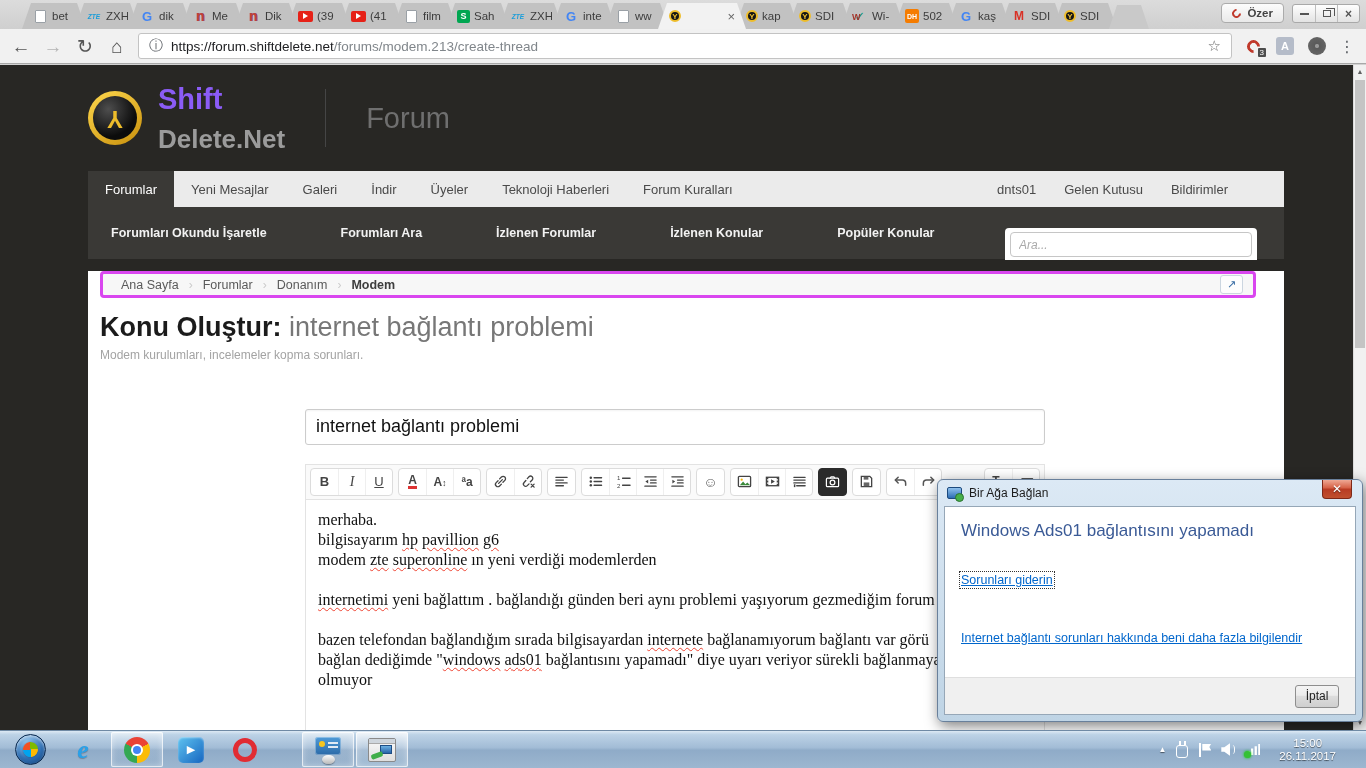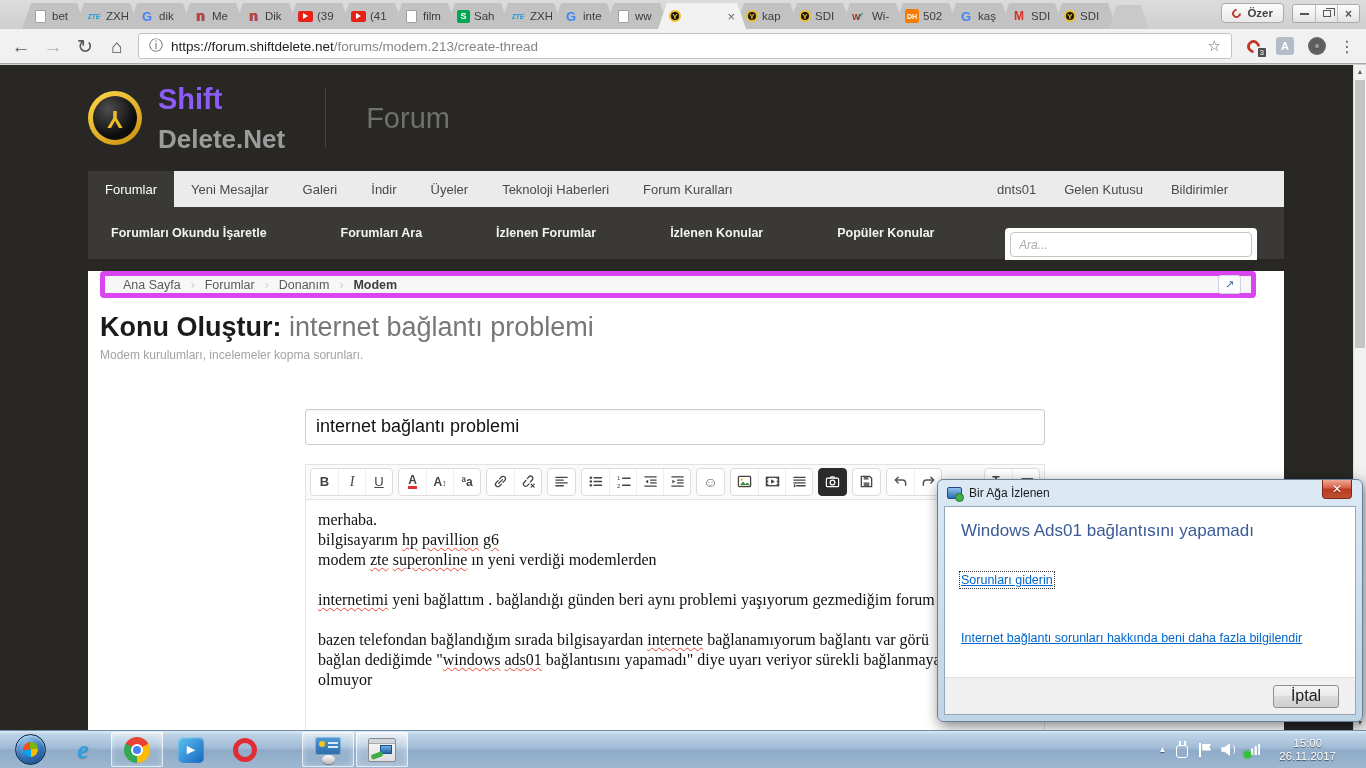--- a/index.html
+++ b/index.html
@@ -86,21 +86,21 @@
   .usernav{display:flex;align-items:stretch;margin-right:42px;font-size:13px;}
   .usernav .nav-item{padding:0 14px;}
 
   .subnav{height:52px;background:#3a3936;position:relative;display:flex;align-items:center;padding-left:10px;font-size:12.5px;font-weight:bold;color:#f2f2f2;}
   .subnav-item{padding:0 13px;}
   .search-wrap{position:absolute;right:27px;top:21px;width:252px;height:32px;background:#fff;border-radius:4px 4px 0 0;padding:4px 5px 0;}
   .search-input{width:100%;height:25px;border:1px solid #c6c6c6;border-radius:4px;font-size:12px;padding:0 8px;color:#555;font-family:inherit;outline:none;}
   .search-input::placeholder{color:#a9a9a9;font-style:italic;}
 
   .content{background:#fff;height:471px;position:relative;}
-  .breadcrumb{margin:12px 28px 0 12px;height:27px;background:#f7f7f7;border:5px solid #d946ef;border-radius:4px;display:flex;align-items:center;padding:0 8px;font-size:12.5px;color:#5a5a5a;}
+  .breadcrumb{margin:12px 28px 0 12px;height:27px;background:#f7f7f7;border:3px solid #d946ef;border-radius:4px;display:flex;align-items:center;padding:0 8px;font-size:12.5px;color:#5a5a5a;}
   .crumb{padding:0 10px;}
   .crumb.last{font-weight:bold;color:#3e3e3e;}
   .crumb-sep{color:#cccccc;font-size:12px;}
   .bc-share{margin-left:auto;width:23px;height:19px;border:1px solid #ccd6e0;border-radius:3px;background:#fdfdfd;color:#3a6ea5;font-size:11px;display:grid;place-items:center;margin-right:2px;}
   .page-head{padding:15px 12px 0;}
   .page-title{font-size:27px;line-height:1.1;}
   .pt-prefix{color:#1b1b1b;font-weight:bold;}
   .pt-topic{color:#777;}
   .page-sub{font-size:12px;color:#a3a3a3;margin-top:5px;}
 
@@ -141,21 +141,21 @@
     border-radius:0 0 4px 4px;color:#fff;font-weight:bold;font-size:12px;display:grid;place-items:center;
     text-shadow:0 1px 1px rgba(0,0,0,.5);}
   .dlg-inner{position:absolute;left:6px;right:6px;top:26px;bottom:6px;background:#fff;border:1px solid #96a7b7;display:flex;flex-direction:column;overflow:hidden;}
   .dlg-content{flex:1;position:relative;padding:14px 16px;}
   .dlg-head{font-size:17px;color:#3a5a96;}
   .dlg-link{position:absolute;font-size:12.5px;color:#0066cc;text-decoration:underline;}
   .dlg-link.focus{outline:1px dotted #333;outline-offset:1px;}
   .link1{top:66px;left:16px;}
   .link2{top:124px;left:16px;}
   .dlg-footer{height:37px;background:#f0f0f0;border-top:1px solid #dfdfdf;display:flex;align-items:center;justify-content:flex-end;padding:0 16px;}
-  .btn-cancel{width:66px;height:23px;background:linear-gradient(#f4f4f4,#ebebeb 45%,#ddd 46%,#cfcfcf);border:1px solid #8e8e8e;border-radius:3px;font-size:16px;color:#222;display:grid;place-items:center;}
+  .btn-cancel{width:44px;height:23px;background:linear-gradient(#f4f4f4,#ebebeb 45%,#ddd 46%,#cfcfcf);border:1px solid #8e8e8e;border-radius:3px;font-size:12px;color:#222;display:grid;place-items:center;}
 
   
   .taskbar{position:absolute;left:0;right:0;bottom:0;height:38px;z-index:60;
     background:linear-gradient(180deg,#dce9f4 0%,#bcd2e6 10%,#a2bcd6 45%,#8fabc8 52%,#9db7d0 100%);
     border-top:1px solid #6f8aa5;display:flex;align-items:stretch;padding-left:4px;}
   .tb-slot{width:52px;display:grid;place-items:center;position:relative;margin:1px 1px;}
   .tb-slot.startslot{width:50px;}
   .tb-slot.open{background:linear-gradient(rgba(255,255,255,.48),rgba(255,255,255,.12) 45%,rgba(130,160,190,.18));
     box-shadow:inset 0 0 0 1px rgba(255,255,255,.65),inset 0 0 7px rgba(255,255,255,.5);border-radius:2px;}
   .tb-slot.hot{background:linear-gradient(rgba(255,255,255,.7),rgba(255,255,255,.25) 45%,rgba(160,190,215,.3));}
@@ -550,21 +550,21 @@
     <div class="scrollbar">
       <div class="sb-arrow">▲</div>
       <div class="sb-thumb"></div>
       <div class="sb-arrow sb-down">▼</div>
     </div>
   </div>
 
   <div class="dialog">
     <div class="dlg-title">
       <span class="dlg-ico"></span>
-      <span>Bir Ağa İzlenen</span>
+      <span>Bir Ağa Bağlan</span>
     </div>
     <span class="dlg-close">✕</span>
     <div class="dlg-inner">
       <div class="dlg-content">
         <div class="dlg-head">Windows Ads01 bağlantısını yapamadı</div>
         <span class="dlg-link focus link1">Sorunları giderin</span>
         <span class="dlg-link link2">Internet bağlantı sorunları hakkında beni daha fazla bilgilendir</span>
       </div>
       <div class="dlg-footer">
         <span class="btn-cancel">İptal</span>

